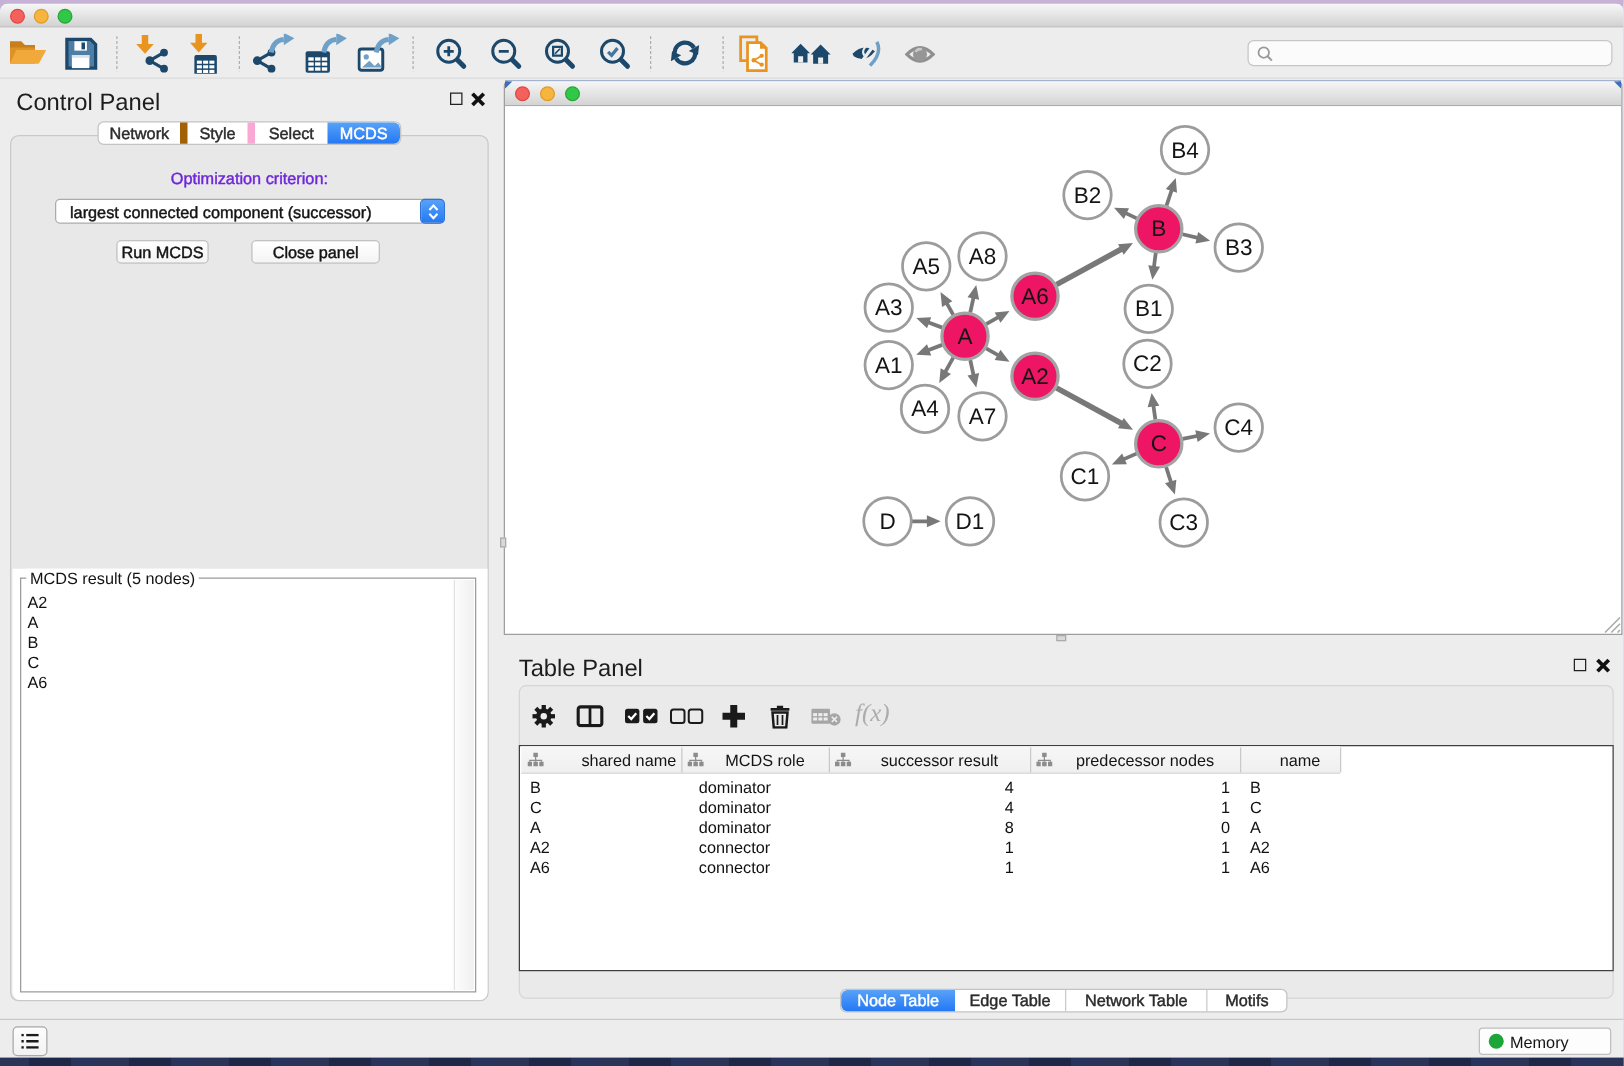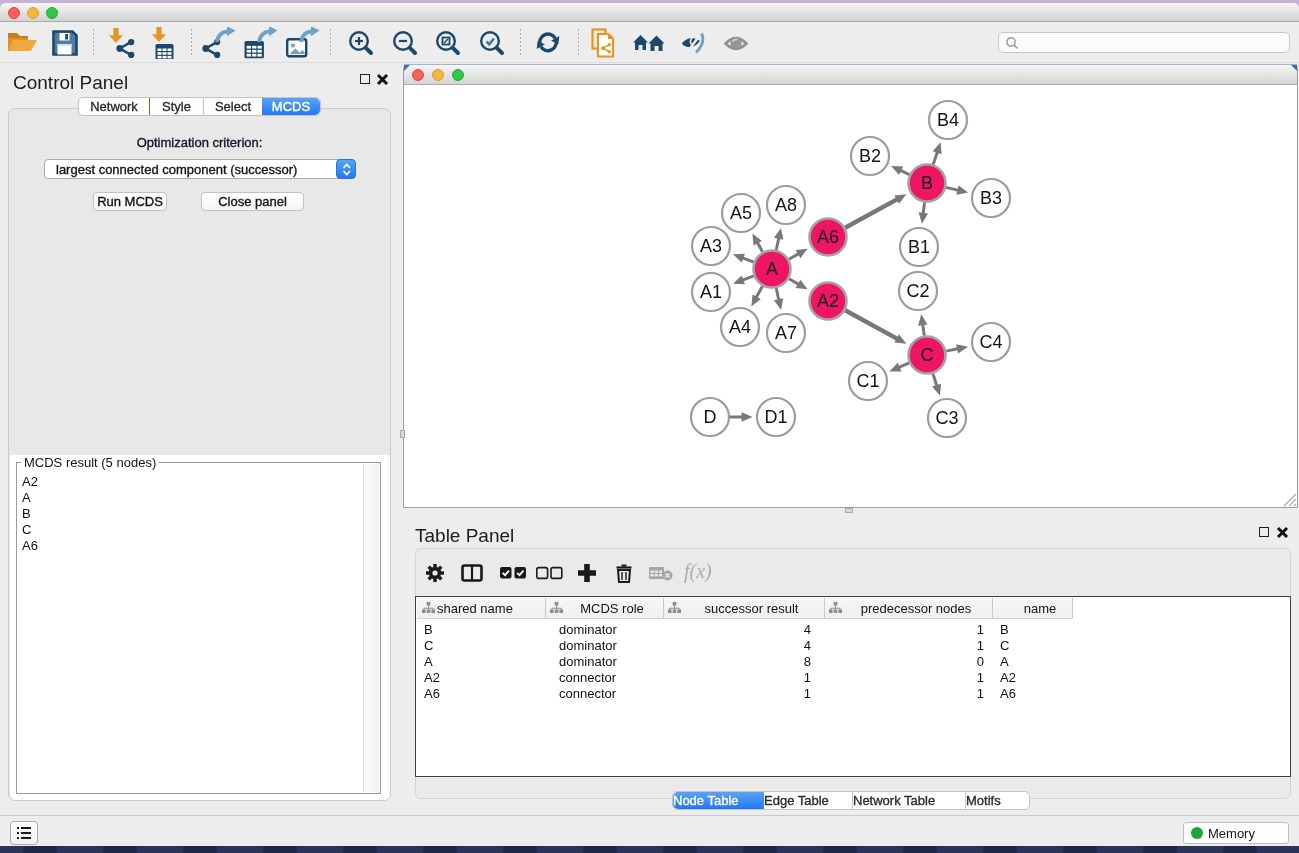--- a/index.html
+++ b/index.html
@@ -172,26 +172,26 @@
     </svg>
 <div class="abs hdr" style="left:13px;top:72px">Control Panel</div>
 <div class="abs flt" style="left:360px;top:74px"></div>
 <svg class="abs" style="left:376px;top:73px" width="13" height="13">
       <path d="M2 2 L11 11 M11 2 L2 11" stroke="#111" stroke-width="3"></path>
     </svg>
 
 <div class="abs" style="left:8px;top:108px;width:383px;height:693px;background:#E9E8E8;border:1px solid #C9C9C9;border-radius:7px"></div>
 
 <div style="left:78px;top:97px;width:243px;height:19px;background:#fff;border:1px solid #C4C4C4;border-radius:5px;display:flex;font-size:13px;color:#2b2b2b;text-align:center;line-height:17px" class="abs sb">
-<div style="width:71px;border-right:1px solid #a16207">Network</div>
-<div style="width:54px;border-right:1px solid #f9a8d4">Style</div>
+<div style="width:71px;border-right:6px solid #a16207">Network</div>
+<div style="width:54px;border-right:6px solid #f9a8d4">Style</div>
 <div style="width:58px">Select</div>
 <div style="flex:1;background:linear-gradient(#58A2F8,#2478F4);border-radius:0 5px 5px 0;color:#fff">MCDS</div>
 </div>
-<div style="left:0;top:135px;width:391px;text-align:center;font-size:13px;color:#0f172a" class="abs sb"><span style="margin-left:8px">Optimization criterion:</span></div>
+<div style="left:0;top:135px;width:391px;text-align:center;font-size:13px;color:#6d28d9" class="abs sb"><span style="margin-left:8px">Optimization criterion:</span></div>
 
 <div class="abs" style="left:44px;top:159px;width:311px;height:20px;background:#fff;border:1px solid #ABABAB;border-radius:4px"></div>
 <div style="left:56px;top:162px;font-size:13px;color:#141414" class="abs sb">largest connected component (successor)</div>
 <div class="abs" style="left:336px;top:159px;width:20px;height:20px;background:linear-gradient(#58A2F8,#2478F4);border-radius:4px;border:1px solid #2E72D2"></div>
 <svg class="abs" style="left:341px;top:163px" width="12" height="13">
       <path d="M2.5 5 L5.75 1.5 L9 5" fill="none" stroke="#fff" stroke-width="1.7"></path>
       <path d="M2.5 8 L5.75 11.5 L9 8" fill="none" stroke="#fff" stroke-width="1.7"></path>
     </svg>
 
 <div style="left:93px;top:192px;width:74px;height:19px;background:linear-gradient(#FFFFFF,#F4F4F4);border:1px solid #C2C2C2;border-radius:4px;text-align:center;font-size:13px;line-height:18px;color:#141414" class="abs sb">Run MCDS</div>
@@ -366,21 +366,21 @@
     <div class="abs" style="left:417px;top:597px;width:655px;height:22px;background:linear-gradient(#F7F7F7,#EFEFEF);border-bottom:1px solid #D2D2D2"></div>
     <svg style="position:absolute;left:422px;top:602px" width="13" height="12" viewBox="0 0 13 12">
       <g fill="#8C8C8C">
         <rect x="4.7" y="0" width="3.6" height="3.6"></rect>
         <rect x="0" y="7.4" width="3.6" height="3.6"></rect>
         <rect x="4.7" y="7.4" width="3.6" height="3.6"></rect>
         <rect x="9.4" y="7.4" width="3.6" height="3.6"></rect>
         <path d="M6.5 3.6 v2 M1.8 7.4 v-1.2 h9.4 v1.2 M6.5 5.6 v1.8" stroke="#8C8C8C" stroke-width="1" fill="none"></path>
       </g>
     </svg>
-    <div class="abs" style="left:437px;top:601px;width:104px;text-align:left;font-size:13px;color:#141414">shared name</div>
+    <div class="abs" style="left:437px;top:601px;width:104px;text-align:right;font-size:13px;color:#141414">shared name</div>
     <div class="abs" style="left:545px;top:598px;width:1px;height:20px;background:#C9C9C9"></div>
     <svg style="position:absolute;left:550px;top:602px" width="13" height="12" viewBox="0 0 13 12">
       <g fill="#8C8C8C">
         <rect x="4.7" y="0" width="3.6" height="3.6"></rect>
         <rect x="0" y="7.4" width="3.6" height="3.6"></rect>
         <rect x="4.7" y="7.4" width="3.6" height="3.6"></rect>
         <rect x="9.4" y="7.4" width="3.6" height="3.6"></rect>
         <path d="M6.5 3.6 v2 M1.8 7.4 v-1.2 h9.4 v1.2 M6.5 5.6 v1.8" stroke="#8C8C8C" stroke-width="1" fill="none"></path>
       </g>
     </svg>
@@ -428,21 +428,21 @@
     <div class="abs" style="left:424px;top:670px;font-size:13px;color:#111">A2</div>
     <div class="abs" style="left:559px;top:670px;font-size:13px;color:#111">connector</div>
     <div class="abs" style="left:663px;top:670px;width:148px;text-align:right;font-size:13px;color:#111">1</div>
     <div class="abs" style="left:824px;top:670px;width:160px;text-align:right;font-size:13px;color:#111">1</div>
     <div class="abs" style="left:1000px;top:670px;font-size:13px;color:#111">A2</div>
     <div class="abs" style="left:424px;top:686px;font-size:13px;color:#111">A6</div>
     <div class="abs" style="left:559px;top:686px;font-size:13px;color:#111">connector</div>
     <div class="abs" style="left:663px;top:686px;width:148px;text-align:right;font-size:13px;color:#111">1</div>
     <div class="abs" style="left:824px;top:686px;width:160px;text-align:right;font-size:13px;color:#111">1</div>
     <div class="abs" style="left:1000px;top:686px;font-size:13px;color:#111">A6</div>
-<div style="left:672px;top:791px;width:358px;height:19px;background:#fff;border:1px solid #C4C4C4;border-radius:5px;display:flex;font-size:13px;color:#2b2b2b;line-height:17px" class="abs sb">
+<div style="left:672px;top:791px;width:358px;height:19px;background:#fff;border:1px solid #C4C4C4;border-radius:5px;display:flex;font-size:13px;color:#2b2b2b;text-align:center;line-height:17px" class="abs sb">
 <div style="width:91px;background:linear-gradient(#58A2F8,#2478F4);border-radius:5px 0 0 5px;color:#fff">Node Table</div>
 <div style="width:89px;border-right:1px solid #C9C9C9">Edge Table</div>
 <div style="width:113px;border-right:1px solid #C9C9C9">Network Table</div>
 <div style="flex:1">Motifs</div>
 </div>
 
 <div class="abs" style="left:0;top:815px;width:1299px;height:1px;background:#C9C9C9"></div>
 <div class="abs" style="left:10px;top:821px;width:28px;height:24px;background:linear-gradient(#FDFDFD,#F2F2F2);border:1px solid #A9A9A9;border-radius:4px"></div>
 <svg class="abs" style="left:17px;top:827px" width="14" height="12">
       <g fill="#1A1A1A">

